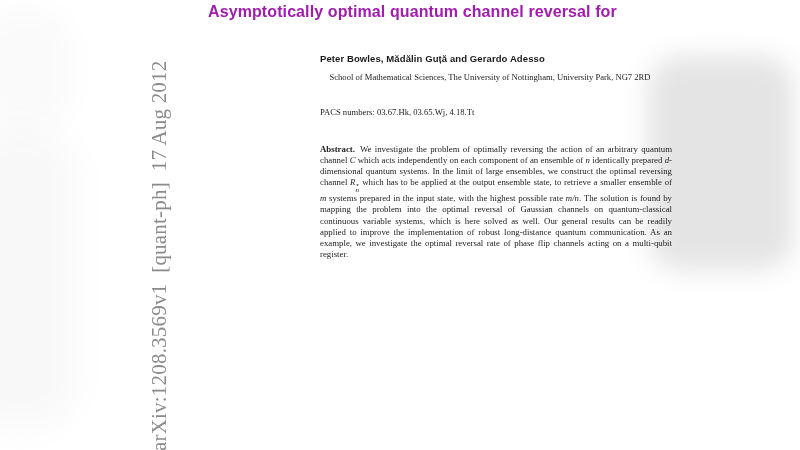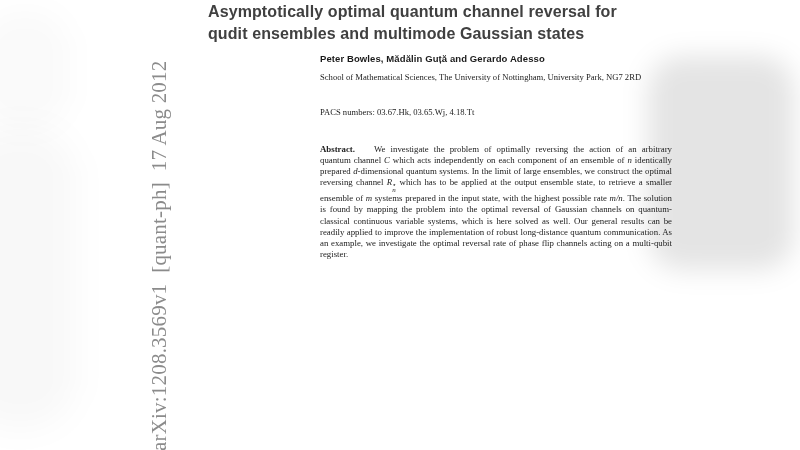--- a/index.html
+++ b/index.html
@@ -25,61 +25,60 @@
     position:absolute;left:147px;top:451px;
     transform:rotate(-90deg);transform-origin:0 0;
     font-family:"Liberation Serif","DejaVu Serif",serif;
     font-size:21px;letter-spacing:0.2px;white-space:pre;
     color:#8b8b8b;
   }
   .title{
     position:absolute;left:208px;top:1px;width:480px;
     font-family:"Liberation Sans","DejaVu Sans",sans-serif;
     font-weight:bold;font-size:16px;line-height:22px;
-    color:#404040;letter-spacing:0.1px;
+    color:#a21caf;letter-spacing:0.1px;
   }
   .authors{
     position:absolute;left:320px;top:53px;width:360px;
     font-family:"Liberation Sans","DejaVu Sans",sans-serif;
     font-weight:bold;font-size:9.5px;color:#1a1a1a;letter-spacing:0.1px;
   }
   .affiliation{
     position:absolute;left:320px;top:72px;width:340px;
-    font-size:8.6px;line-height:11px;color:#222222;
+    font-size:8.6px;line-height:11px;color:#222222;text-align:center;
   }
   .pacs{
     position:absolute;left:320px;top:107px;width:340px;
     font-size:8.6px;color:#222222;
   }
   .abstract{
     position:absolute;left:320px;top:135px;width:352px;
     font-size:8.8px;line-height:11.2px;text-align:justify;
     color:#222222;
   }
-  .abstract .abstract-label{font-weight:bold;margin-right:19px;}
+  .abstract .abstract-label{font-weight:bold;margin-right:5px;}
   .it{font-style:italic;}
   .stack{
     display:inline-flex;flex-direction:column;align-items:flex-start;
     line-height:0.72;font-size:7px;vertical-align:-2px;
   }
   .stack .sup{font-family:"DejaVu Sans","DejaVu Serif",sans-serif;font-size:6.5px;font-style:normal;}
   .stack .sub{font-style:italic;}
 </style>
 </head>
 <body>
 
 <div class="shade shade-right"></div>
 <div class="shade shade-left"></div>
 <div class="shade shade-topleft"></div>
 
 <div class="watermark" style="color: rgb(139, 139, 139);">arXiv:1208.3569v1  [quant-ph]  17 Aug 2012</div>
 
 <div class="title">
   <div>Asymptotically optimal quantum channel reversal for</div>
-  <div>qudit ensembles and multimode Gaussian states</div>
 </div>
 
 <div class="authors">Peter Bowles, Mădălin Guță and Gerardo Adesso</div>
 
 <div class="affiliation">
   <div>School of Mathematical Sciences, The University of Nottingham, University Park, NG7 2RD</div>
 </div>
 
 <div class="pacs">PACS numbers: 03.67.Hk, 03.65.Wj, 4.18.Tt</div>
 

